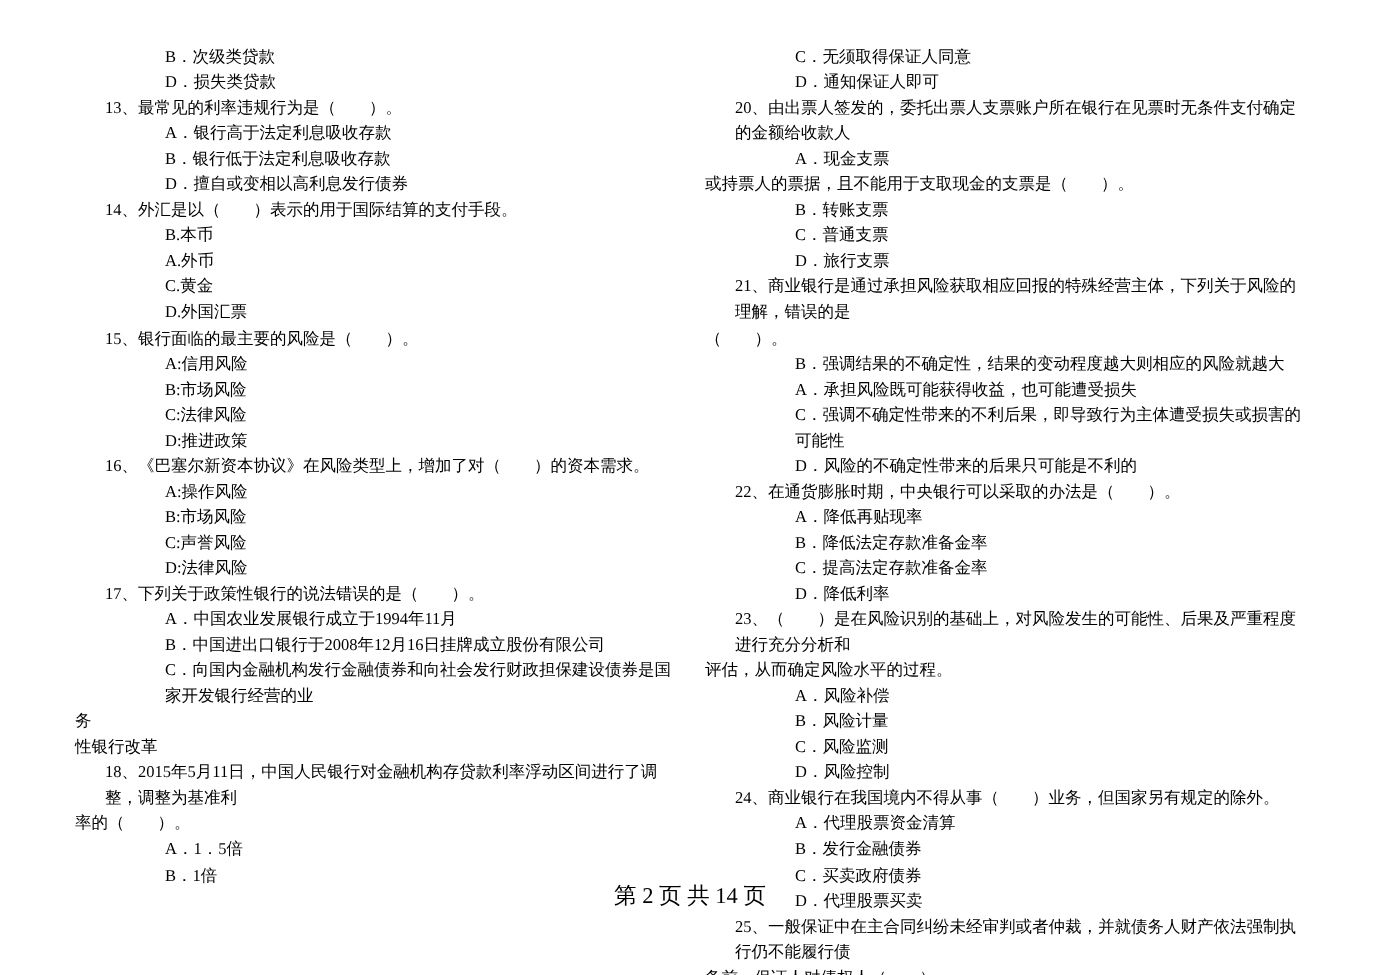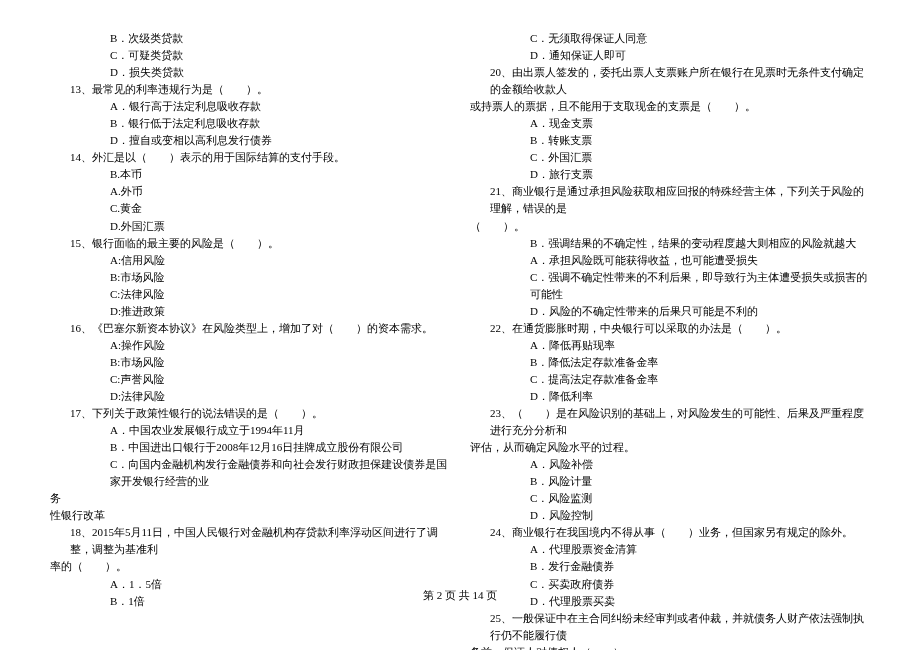--- a/index.html
+++ b/index.html
@@ -26,31 +26,30 @@
   }
   .line {
     line-height: 1.55;
     white-space: pre-wrap;
   }
   .indent1 { padding-left: 60px; }
   .indent0 { padding-left: 20px; font-family: Liberation Serif, serif; }
   .noindent { padding-left: 0px; }
   .footer {
     text-align: center;
-    font-size: 11px;
+    font-size: 15px;
     padding-top: 8px;
   }
 </style>
 </head>
 <body>
 
 <div class="page">
   <div class="col" id="col-left">
       <div class="line indent1">B．次级类贷款</div>
-      <div class="line indent1">C．可疑类贷款</div>
       <div class="line indent1">D．损失类贷款</div>
       <div class="line indent0">13、最常见的利率违规行为是（　　）。</div>
       <div class="line indent1">A．银行高于法定利息吸收存款</div>
       <div class="line indent1">B．银行低于法定利息吸收存款</div>
       <div class="line indent1">D．擅自或变相以高利息发行债券</div>
       <div class="line indent0">14、外汇是以（　　）表示的用于国际结算的支付手段。</div>
       <div class="line indent1">B.本币</div>
       <div class="line indent1">A.外币</div>
       <div class="line indent1">C.黄金</div>
       <div class="line indent1">D.外国汇票</div>
@@ -72,24 +71,24 @@
       <div class="line noindent">性银行改革</div>
       <div class="line indent0">18、2015年5月11日，中国人民银行对金融机构存贷款利率浮动区间进行了调整，调整为基准利</div>
       <div class="line noindent">率的（　　）。</div>
       <div class="line indent1">A．1．5倍</div>
       <div class="line indent1">B．1倍</div>
     </div>
   <div class="col" id="col-right">
       <div class="line indent1">C．无须取得保证人同意</div>
       <div class="line indent1">D．通知保证人即可</div>
       <div class="line indent0">20、由出票人签发的，委托出票人支票账户所在银行在见票时无条件支付确定的金额给收款人</div>
+      <div class="line indent1">A．现金支票</div>
       <div class="line noindent">或持票人的票据，且不能用于支取现金的支票是（　　）。</div>
-      <div class="line indent1">A．现金支票</div>
       <div class="line indent1">B．转账支票</div>
-      <div class="line indent1">C．外国汇票</div>
+      <div class="line indent1">C．普通支票</div>
       <div class="line indent1">D．旅行支票</div>
       <div class="line indent0">21、商业银行是通过承担风险获取相应回报的特殊经营主体，下列关于风险的理解，错误的是</div>
       <div class="line noindent">（　　）。</div>
       <div class="line indent1">B．强调结果的不确定性，结果的变动程度越大则相应的风险就越大</div>
       <div class="line indent1">A．承担风险既可能获得收益，也可能遭受损失</div>
       <div class="line indent1">C．强调不确定性带来的不利后果，即导致行为主体遭受损失或损害的可能性</div>
       <div class="line indent1">D．风险的不确定性带来的后果只可能是不利的</div>
       <div class="line indent0">22、在通货膨胀时期，中央银行可以采取的办法是（　　）。</div>
       <div class="line indent1">A．降低再贴现率</div>
       <div class="line indent1">B．降低法定存款准备金率</div>

